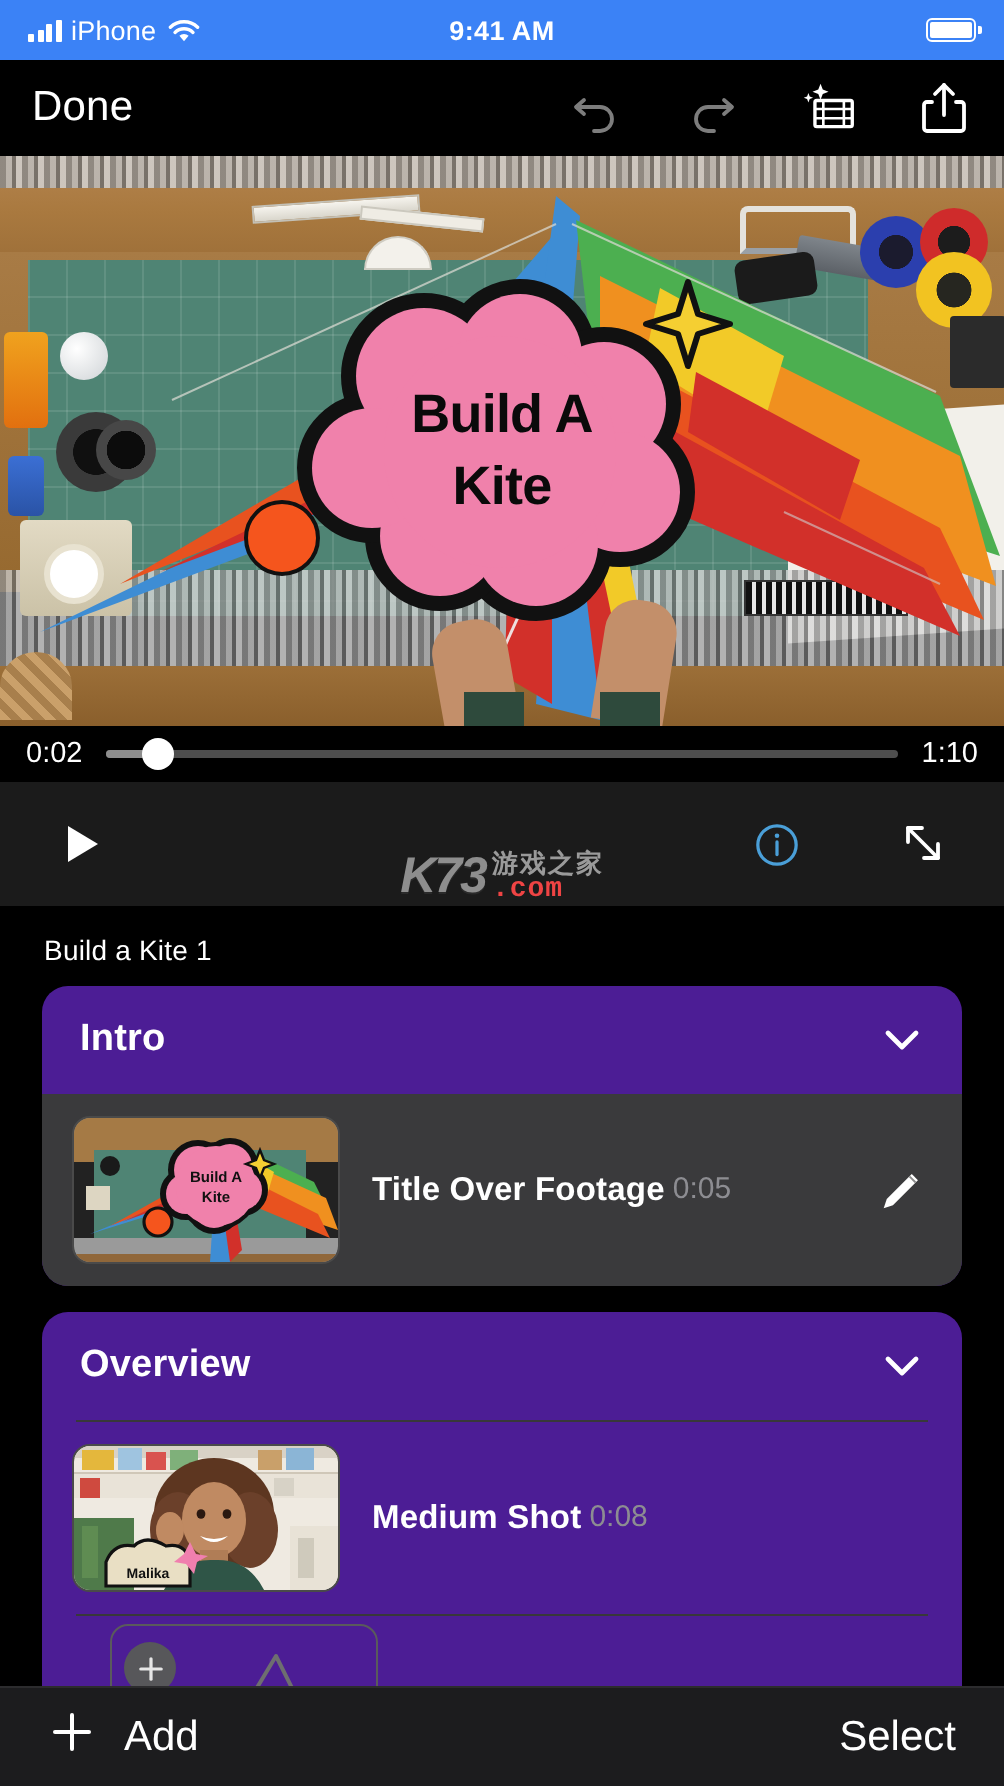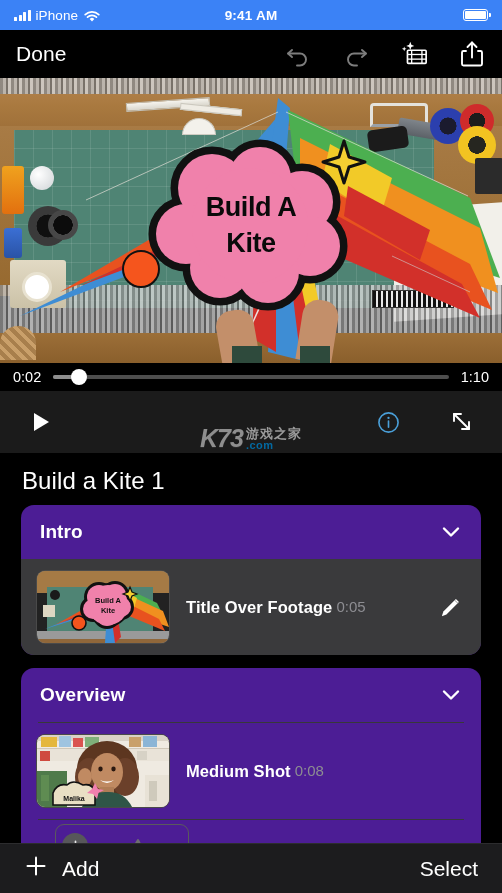--- a/index.html
+++ b/index.html
@@ -200,29 +200,29 @@
     position:absolute; left:0; right:0; top:424px;
     display:flex; align-items:center; justify-content:center; gap:3px;
     pointer-events:none; z-index:5;
   }
   .wm-k73 {
     font-size:25px; font-weight:bold; font-style:italic; letter-spacing:-1px;
     color:#8e8e8e; text-shadow:0 1px 0 #2a2a2a;
   }
   .wm-cn { display:flex; flex-direction:column; line-height:1; }
   .wm-cn-top { font-size:13px; color:#9a9a9a; font-weight:bold; letter-spacing:1px;text-align:center; }
-  .wm-cn-bot { font-size:11px; color:#0369a1; font-weight:bold; letter-spacing:.5px; }
+  .wm-cn-bot { font-size:14px; color:#ef4444; font-weight:bold; letter-spacing:.5px;font-family:Liberation Mono, monospace; }
 
   
   .storyboard {
     background:#000; height:calc(893px - 30px - 48px - 285px - 28px - 62px - 50px);
     overflow:hidden; position:relative;
   }
   .project-title {
-    font-size:24px; padding:14px 22px 10px; color:#fff; letter-spacing:.1px;
+    font-size:14px; padding:14px 22px 10px; color:#fff; letter-spacing:.1px;
   }
   .section-card {
     margin:0 21px 13px; background:#4c1d95; border-radius:13px; overflow:hidden;
   }
   .section-head {
     display:flex; align-items:center; padding:16px 19px 16px;
   }
   .section-title { font-size:19px; font-weight:bold; letter-spacing:.1px; }
   .chev { margin-left:auto; width:22px; height:22px;
     display:flex; align-items:center; justify-content:center; }

